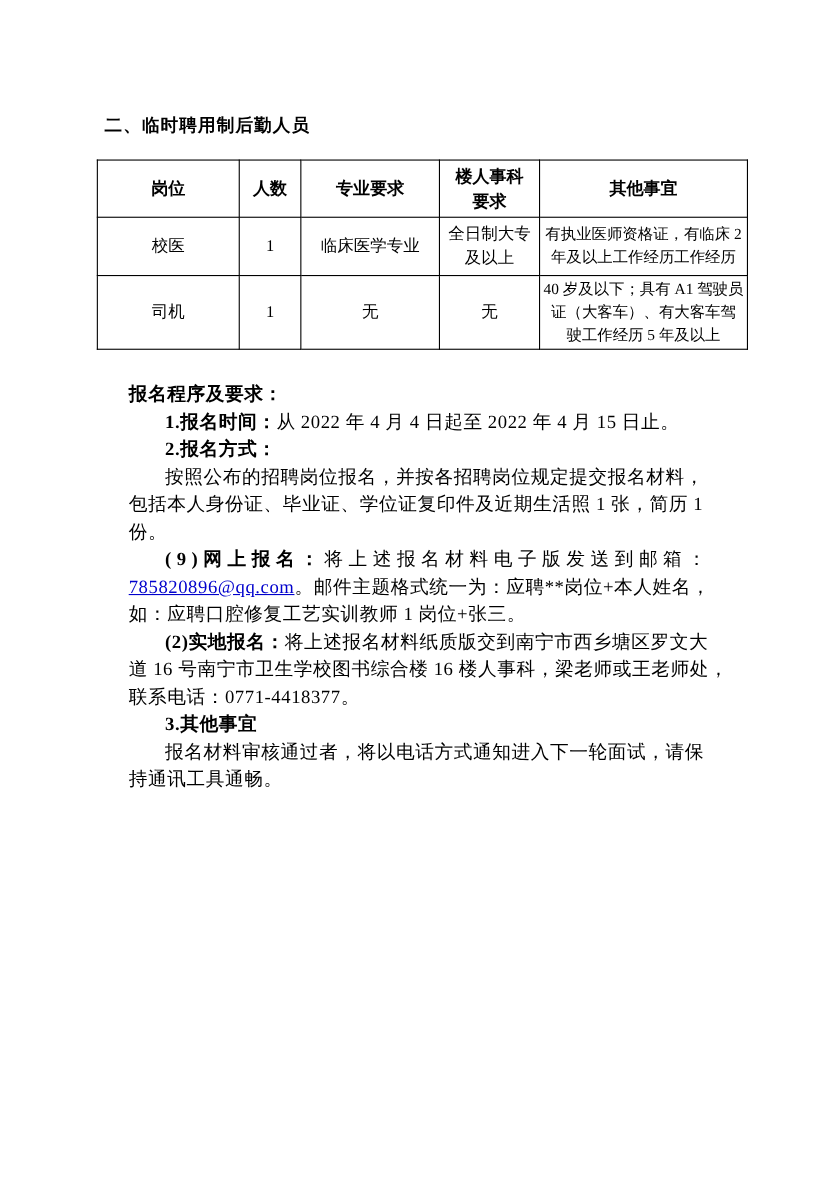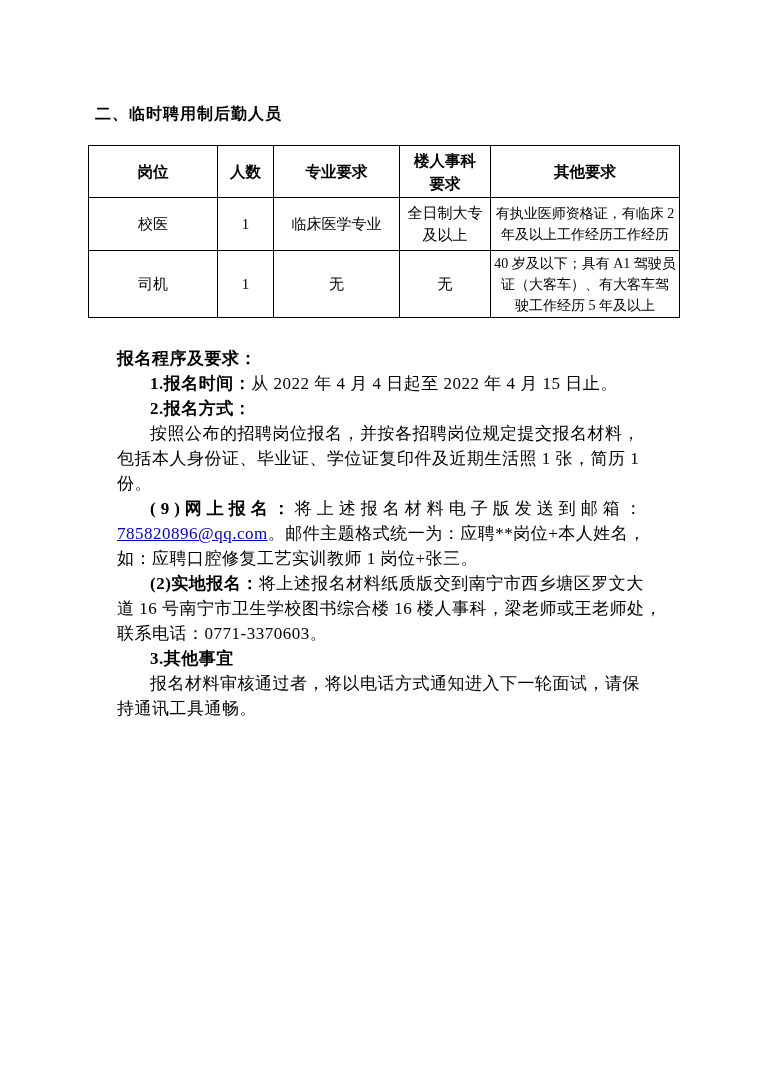--- a/index.html
+++ b/index.html
@@ -62,21 +62,21 @@
       <col style="width:91px">
       <col style="width:189px">
     </colgroup>
     <tbody>
       <tr class="hrow">
         <th>岗位</th>
         <th>人数</th>
         <th>专业要求</th>
         <th>楼人事科
 要求</th>
-        <th>其他要求</th>
+        <th>其他事宜</th>
       </tr>
       <tr class="r1">
         <td>校医</td>
         <td>1</td>
         <td>临床医学专业</td>
         <td>全日制大专
 及以上</td>
         <td class="other">有执业医师资格证，有临床 2
 年及以上工作经历工作经历</td>
       </tr>
@@ -112,20 +112,20 @@
     <div class="line">
       <a class="email" href="785820896@qq.com">785820896@qq.com</a><span>。邮件主题格式统一为：应聘**岗位+本人姓名，</span>
     </div>
 
     <div class="line">如：应聘口腔修复工艺实训教师 1 岗位+张三。</div>
 
     <div class="line indent">
       <span class="b">(2)实地报名：</span><span>将上述报名材料纸质版交到南宁市西乡塘区罗文大</span>
     </div>
     <div class="line">道 16 号南宁市卫生学校图书综合楼 16 楼人事科，梁老师或王老师处，</div>
-    <div class="line">联系电话：0771-3370603。</div>
+    <div class="line">联系电话：0771-4418377。</div>
 
     <div class="line indent b">3.其他事宜</div>
     <div class="line indent">报名材料审核通过者，将以电话方式通知进入下一轮面试，请保</div>
     <div class="line">持通讯工具通畅。</div>
   </div>
 
 </div>
 
 </body></html>

